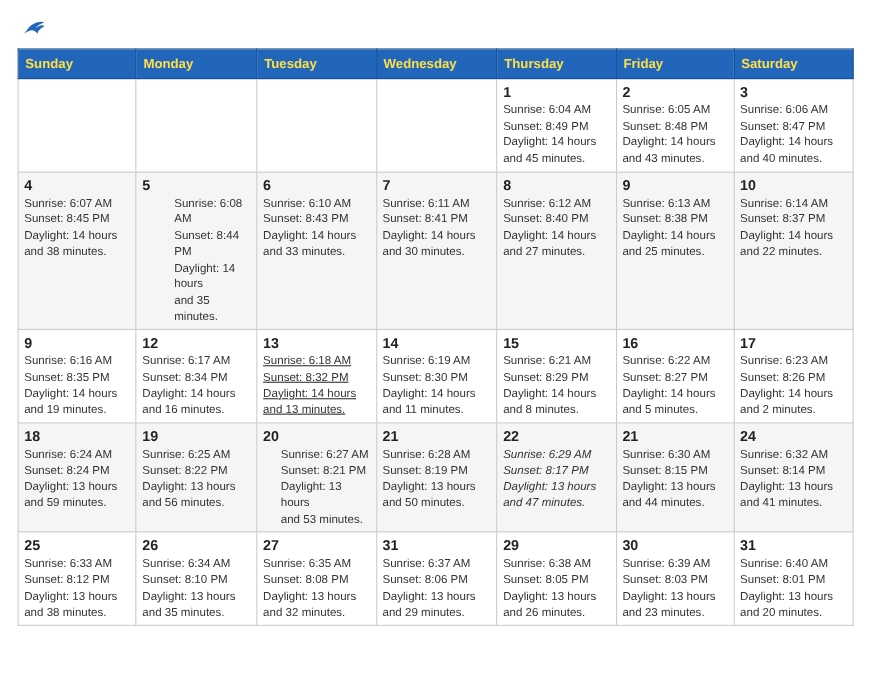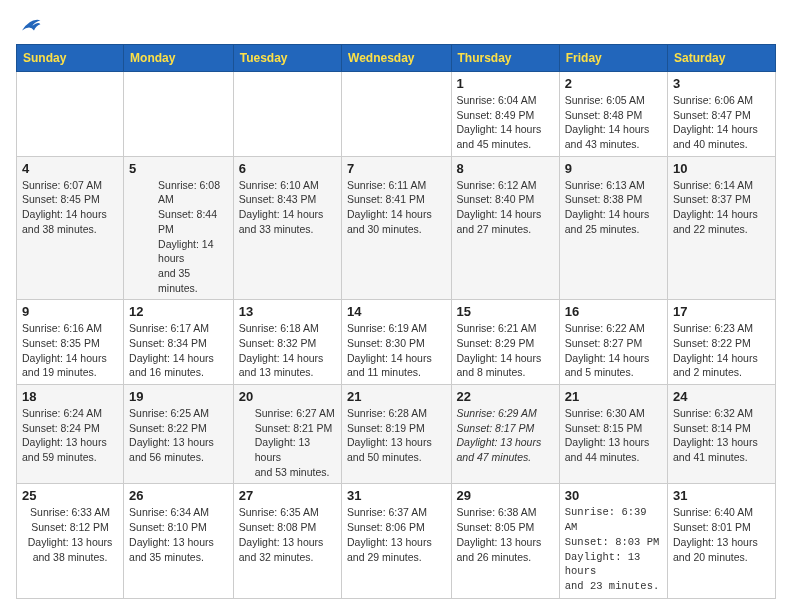--- a/index.html
+++ b/index.html
@@ -199,21 +199,21 @@
         </td>
         <td>
           <span class="day-num">12</span>
           <div class="day-info" style="white-space: pre-line;">Sunrise: 6:17 AM
 Sunset: 8:34 PM
 Daylight: 14 hours
 and 16 minutes.</div>
         </td>
         <td>
           <span class="day-num">13</span>
-          <div class="day-info" style="white-space: pre-line;">Sunrise: 6:18 AM
+          <div class="day-info" style="white-space: pre-line; text-decoration: underline;">Sunrise: 6:18 AM
 Sunset: 8:32 PM
 Daylight: 14 hours
 and 13 minutes.</div>
         </td>
         <td>
           <span class="day-num">14</span>
           <div class="day-info" style="white-space: pre-line;">Sunrise: 6:19 AM
 Sunset: 8:30 PM
 Daylight: 14 hours
 and 11 minutes.</div>
@@ -228,21 +228,21 @@
         <td>
           <span class="day-num">16</span>
           <div class="day-info" style="white-space: pre-line;">Sunrise: 6:22 AM
 Sunset: 8:27 PM
 Daylight: 14 hours
 and 5 minutes.</div>
         </td>
         <td>
           <span class="day-num">17</span>
           <div class="day-info" style="white-space: pre-line;">Sunrise: 6:23 AM
-Sunset: 8:22 PM
+Sunset: 8:26 PM
 Daylight: 14 hours
 and 2 minutes.</div>
         </td>
       </tr>
       <tr>
         <td>
           <span class="day-num">18</span>
           <div class="day-info" style="white-space: pre-line;">Sunrise: 6:24 AM
 Sunset: 8:24 PM
 Daylight: 13 hours
@@ -287,21 +287,21 @@
           <span class="day-num">24</span>
           <div class="day-info" style="white-space: pre-line;">Sunrise: 6:32 AM
 Sunset: 8:14 PM
 Daylight: 13 hours
 and 41 minutes.</div>
         </td>
       </tr>
       <tr>
         <td>
           <span class="day-num">25</span>
-          <div class="day-info" style="white-space: pre-line; text-align: center;">Sunrise: 6:33 AM
+          <div class="day-info" style="white-space: pre-line;">Sunrise: 6:33 AM
 Sunset: 8:12 PM
 Daylight: 13 hours
 and 38 minutes.</div>
         </td>
         <td>
           <span class="day-num">26</span>
           <div class="day-info" style="white-space: pre-line;">Sunrise: 6:34 AM
 Sunset: 8:10 PM
 Daylight: 13 hours
 and 35 minutes.</div>
@@ -322,21 +322,21 @@
         </td>
         <td>
           <span class="day-num">29</span>
           <div class="day-info" style="white-space: pre-line;">Sunrise: 6:38 AM
 Sunset: 8:05 PM
 Daylight: 13 hours
 and 26 minutes.</div>
         </td>
         <td>
           <span class="day-num">30</span>
-          <div class="day-info" style="white-space: pre-line; font-family: Liberation Mono, monospace;">Sunrise: 6:39 AM
+          <div class="day-info" style="white-space: pre-line;">Sunrise: 6:39 AM
 Sunset: 8:03 PM
 Daylight: 13 hours
 and 23 minutes.</div>
         </td>
         <td>
           <span class="day-num">31</span>
           <div class="day-info" style="white-space: pre-line;">Sunrise: 6:40 AM
 Sunset: 8:01 PM
 Daylight: 13 hours
 and 20 minutes.</div>

